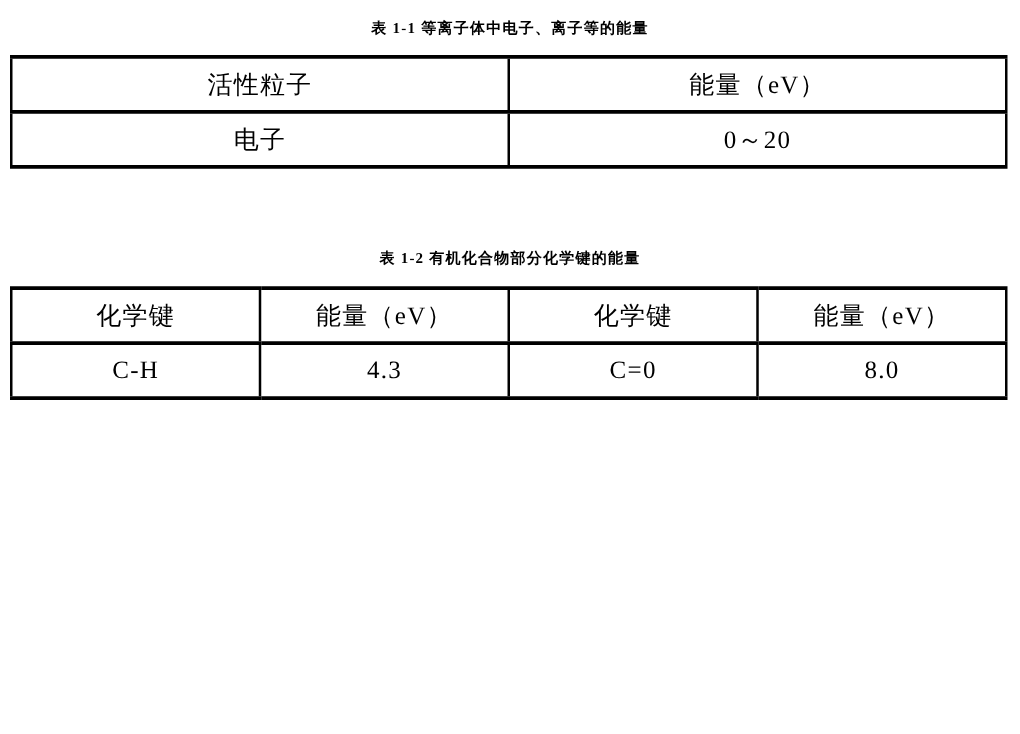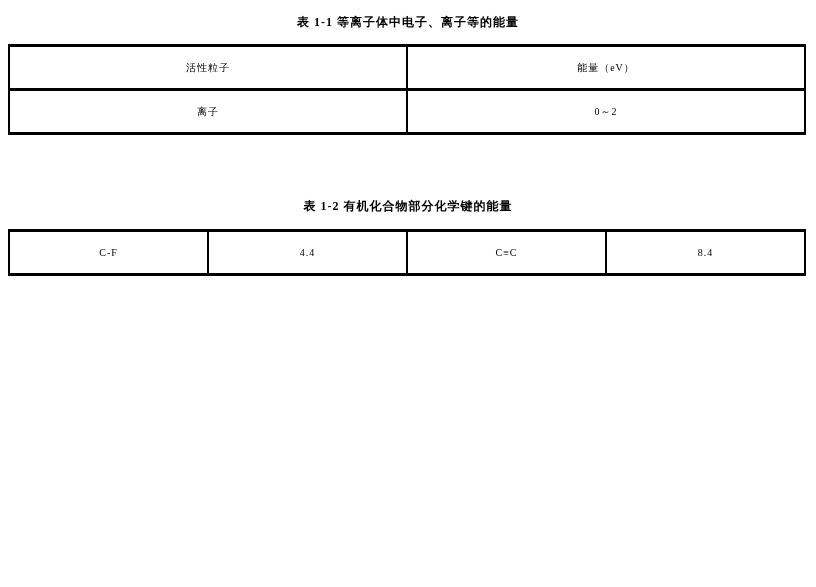--- a/index.html
+++ b/index.html
@@ -21,21 +21,21 @@
     letter-spacing: 1px;
     line-height: 22px;
   }
   .title-1 { padding-top: 11px; margin-bottom: 11px; }
   .title-2 { margin-top: 60px; margin-bottom: 12px; }
   table.data-table {
     width: 798px;
     margin-left: 8px;
     border-collapse: collapse;
     table-layout: fixed;
-    font-size: 10px;
+    font-size: 20px;
     text-align: center;
   }
   table.data-table td {
     height: 41px;
     vertical-align: middle;
     border-left: 2px solid #000000;
     border-right: 2px solid #000000;
     border-top: 3px solid #000000;
     border-bottom: 3px solid #000000;
     letter-spacing: 1px;
@@ -48,30 +48,36 @@
 
 <div class="doc-title title-1">表 1-1 等离子体中电子、离子等的能量</div>
 
 <table class="data-table">
   <tbody>
     <tr>
       <td style="width:50%">活性粒子</td>
       <td style="width:50%">能量（eV）</td>
     </tr>
     <tr>
-      <td>离子</td>
-      <td class="num-cell">0～2</td>
+      <td>电子</td>
+      <td class="num-cell">0～20</td>
     </tr>
   </tbody>
 </table>
 
 <div class="doc-title title-2">表 1-2  有机化合物部分化学键的能量</div>
 
 <table class="data-table">
   <tbody>
     <tr>
-      <td>C-F</td>
-      <td class="num-cell">4.4</td>
-      <td>C≡C</td>
-      <td class="num-cell">8.4</td>
+      <td style="width:25%">化学键</td>
+      <td style="width:25%">能量（eV）</td>
+      <td style="width:25%">化学键</td>
+      <td style="width:25%">能量（eV）</td>
+    </tr>
+    <tr>
+      <td>C-H</td>
+      <td class="num-cell">4.3</td>
+      <td>C=0</td>
+      <td class="num-cell">8.0</td>
     </tr>
   </tbody>
 </table>
 
 </body></html>

